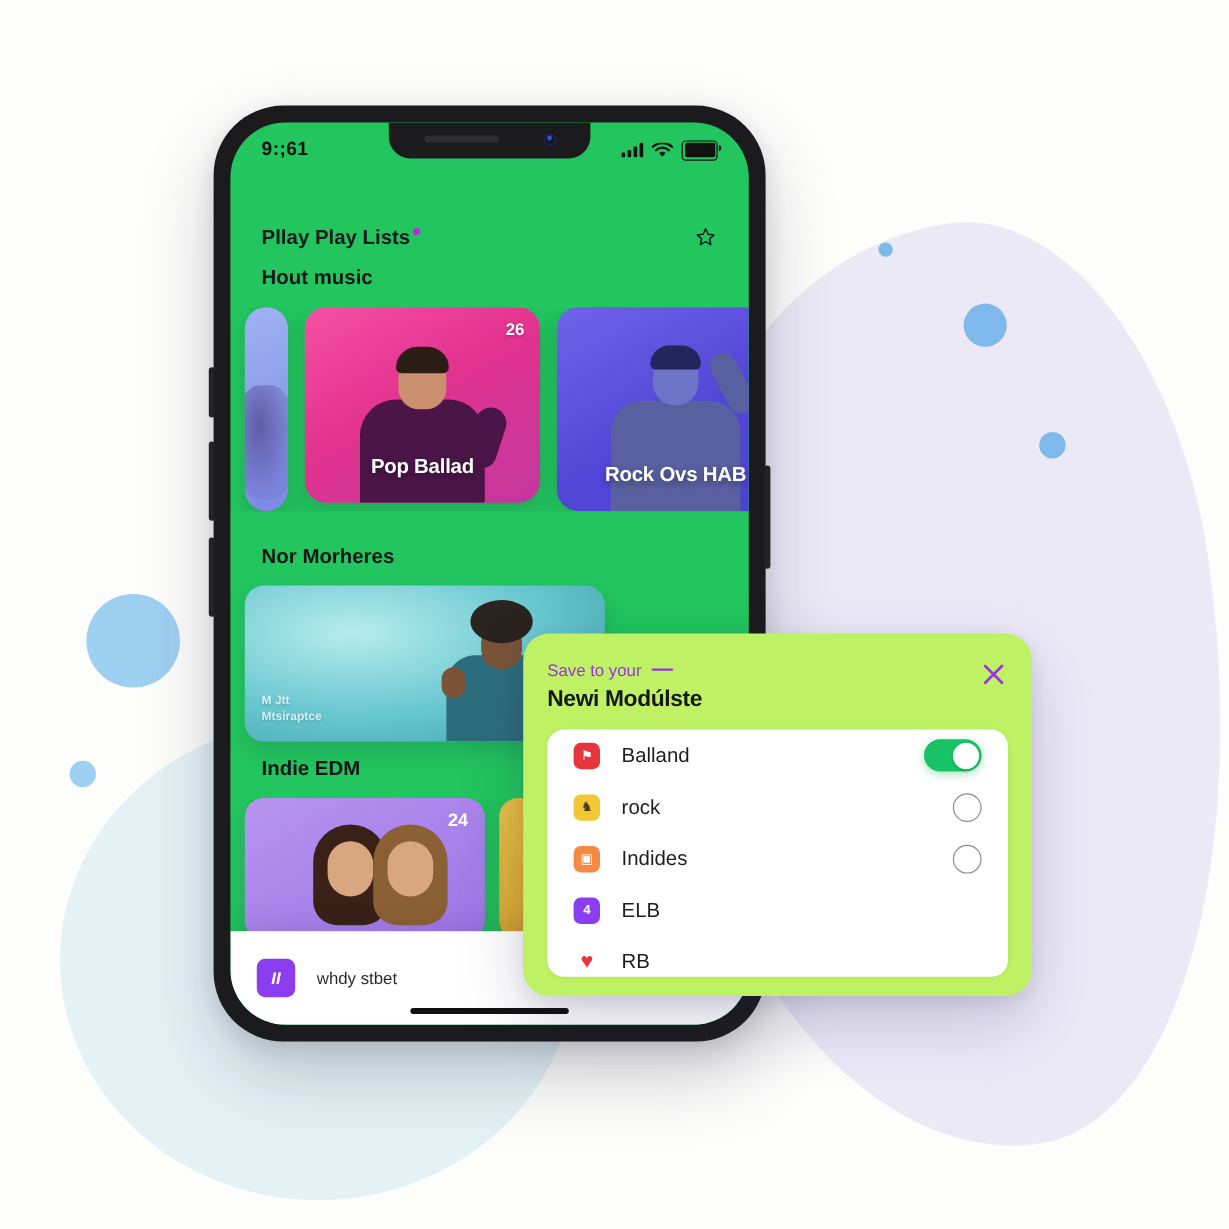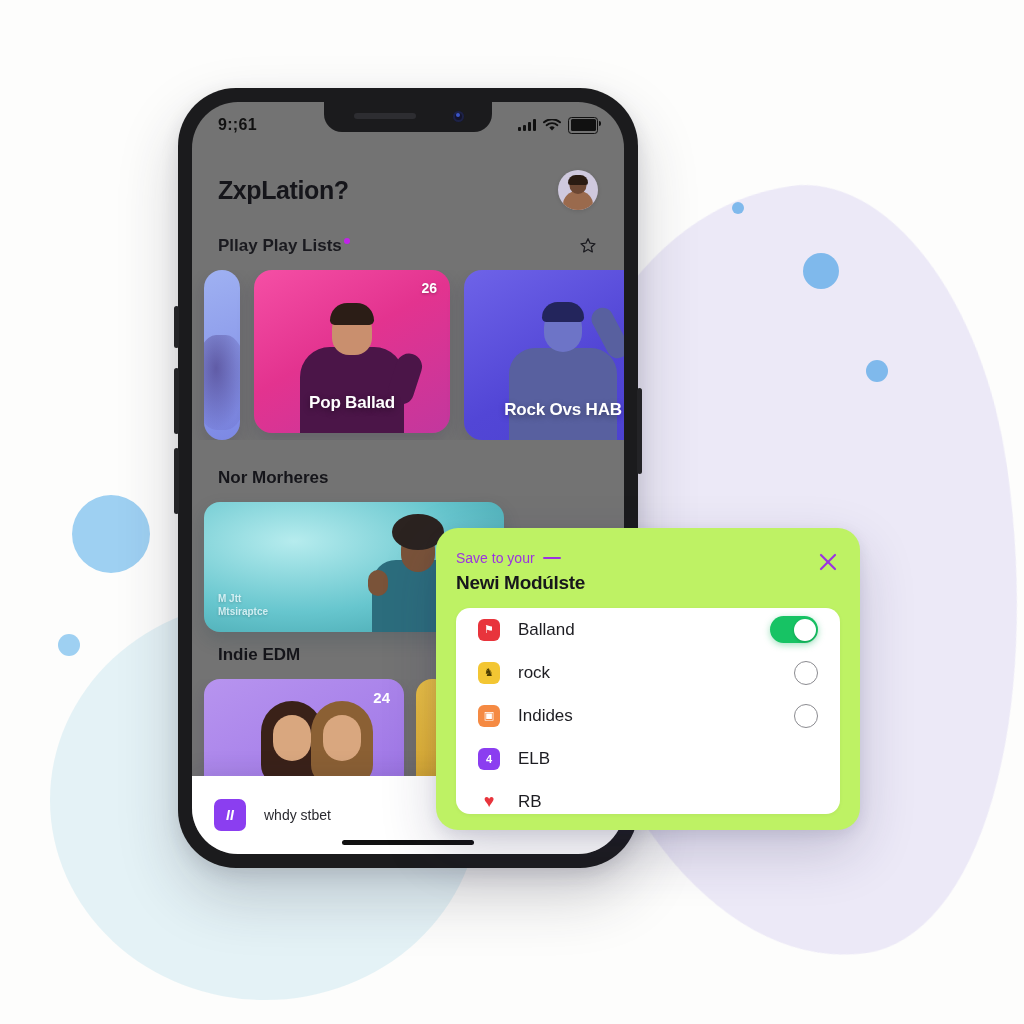--- a/index.html
+++ b/index.html
@@ -39,21 +39,21 @@
     box-shadow:0 28px 60px rgba(40,40,60,.22), 0 6px 18px rgba(40,40,60,.12);
   }
   #phone::before,#phone::after{content:"";position:absolute;left:-4px;background:#232326;border-radius:3px;}
   #phone::before{top:218px;width:5px;height:42px;}
   #phone::after{top:280px;width:5px;height:66px;}
   .vol-up{position:absolute;left:-4px;top:360px;width:5px;height:66px;background:#232326;border-radius:3px;}
   .pwr{position:absolute;right:-4px;top:300px;width:5px;height:86px;background:#232326;border-radius:3px;}
 
   #screen{
     position:absolute;left:14px;top:14px;right:14px;bottom:14px;
-    background:#737373;border-radius:46px;overflow:hidden;
+    background:#22c55e;border-radius:46px;overflow:hidden;
   }
   .notch{
     position:absolute;left:50%;transform:translateX(-50%);top:0;
     width:168px;height:30px;background:#1b1b1d;
     border-bottom-left-radius:18px;border-bottom-right-radius:18px;z-index:40;
   }
   .notch .speaker{position:absolute;left:30px;top:11px;width:62px;height:6px;border-radius:3px;background:#2d2d31;}
   .notch .cam{position:absolute;right:28px;top:9px;width:11px;height:11px;border-radius:50%;background:#14142c;
     box-shadow:inset 0 0 0 2px #1d2246;}
   .notch .cam i{position:absolute;left:3px;top:2px;width:4px;height:4px;border-radius:50%;background:#3a55c8;}
@@ -231,39 +231,32 @@
         </svg>
         <div class="batt">
             <span></span>
           </div>
       </div>
     </div>
 
     <div class="app">
 
       <div class="row-pad">
-        <div class="topbar">
-          <div class="app-title">ZxpLation?</div>
-          <div class="avatar">
-            <div class="body"></div>
-              <div class="head"></div>
-              <div class="hair"></div>
-          </div>
-        </div>
 
         <div class="subrow">
           <div class="sub-title">
             <span>Pllay Play Lists</span>
             <span class="sub-dot"></span>
           </div>
           <svg class="star" viewBox="0 0 24 24">
             <path d="M12 3.2l2.5 5.4 5.9.7-4.4 4 1.2 5.8-5.2-3-5.2 3 1.2-5.8-4.4-4 5.9-.7z" fill="none" stroke="#1a1a1f" stroke-width="1.5" stroke-linejoin="round"></path>
           </svg>
         </div>
 
+        <div class="sec-title">Hout music</div>
       </div>
 
       <div class="rail">
         <div class="card card-peek">
           <div class="fig"></div>
         </div>
 
         <div class="card card-pop">
           <div class="person pop-person">
             <div class="t"></div>

